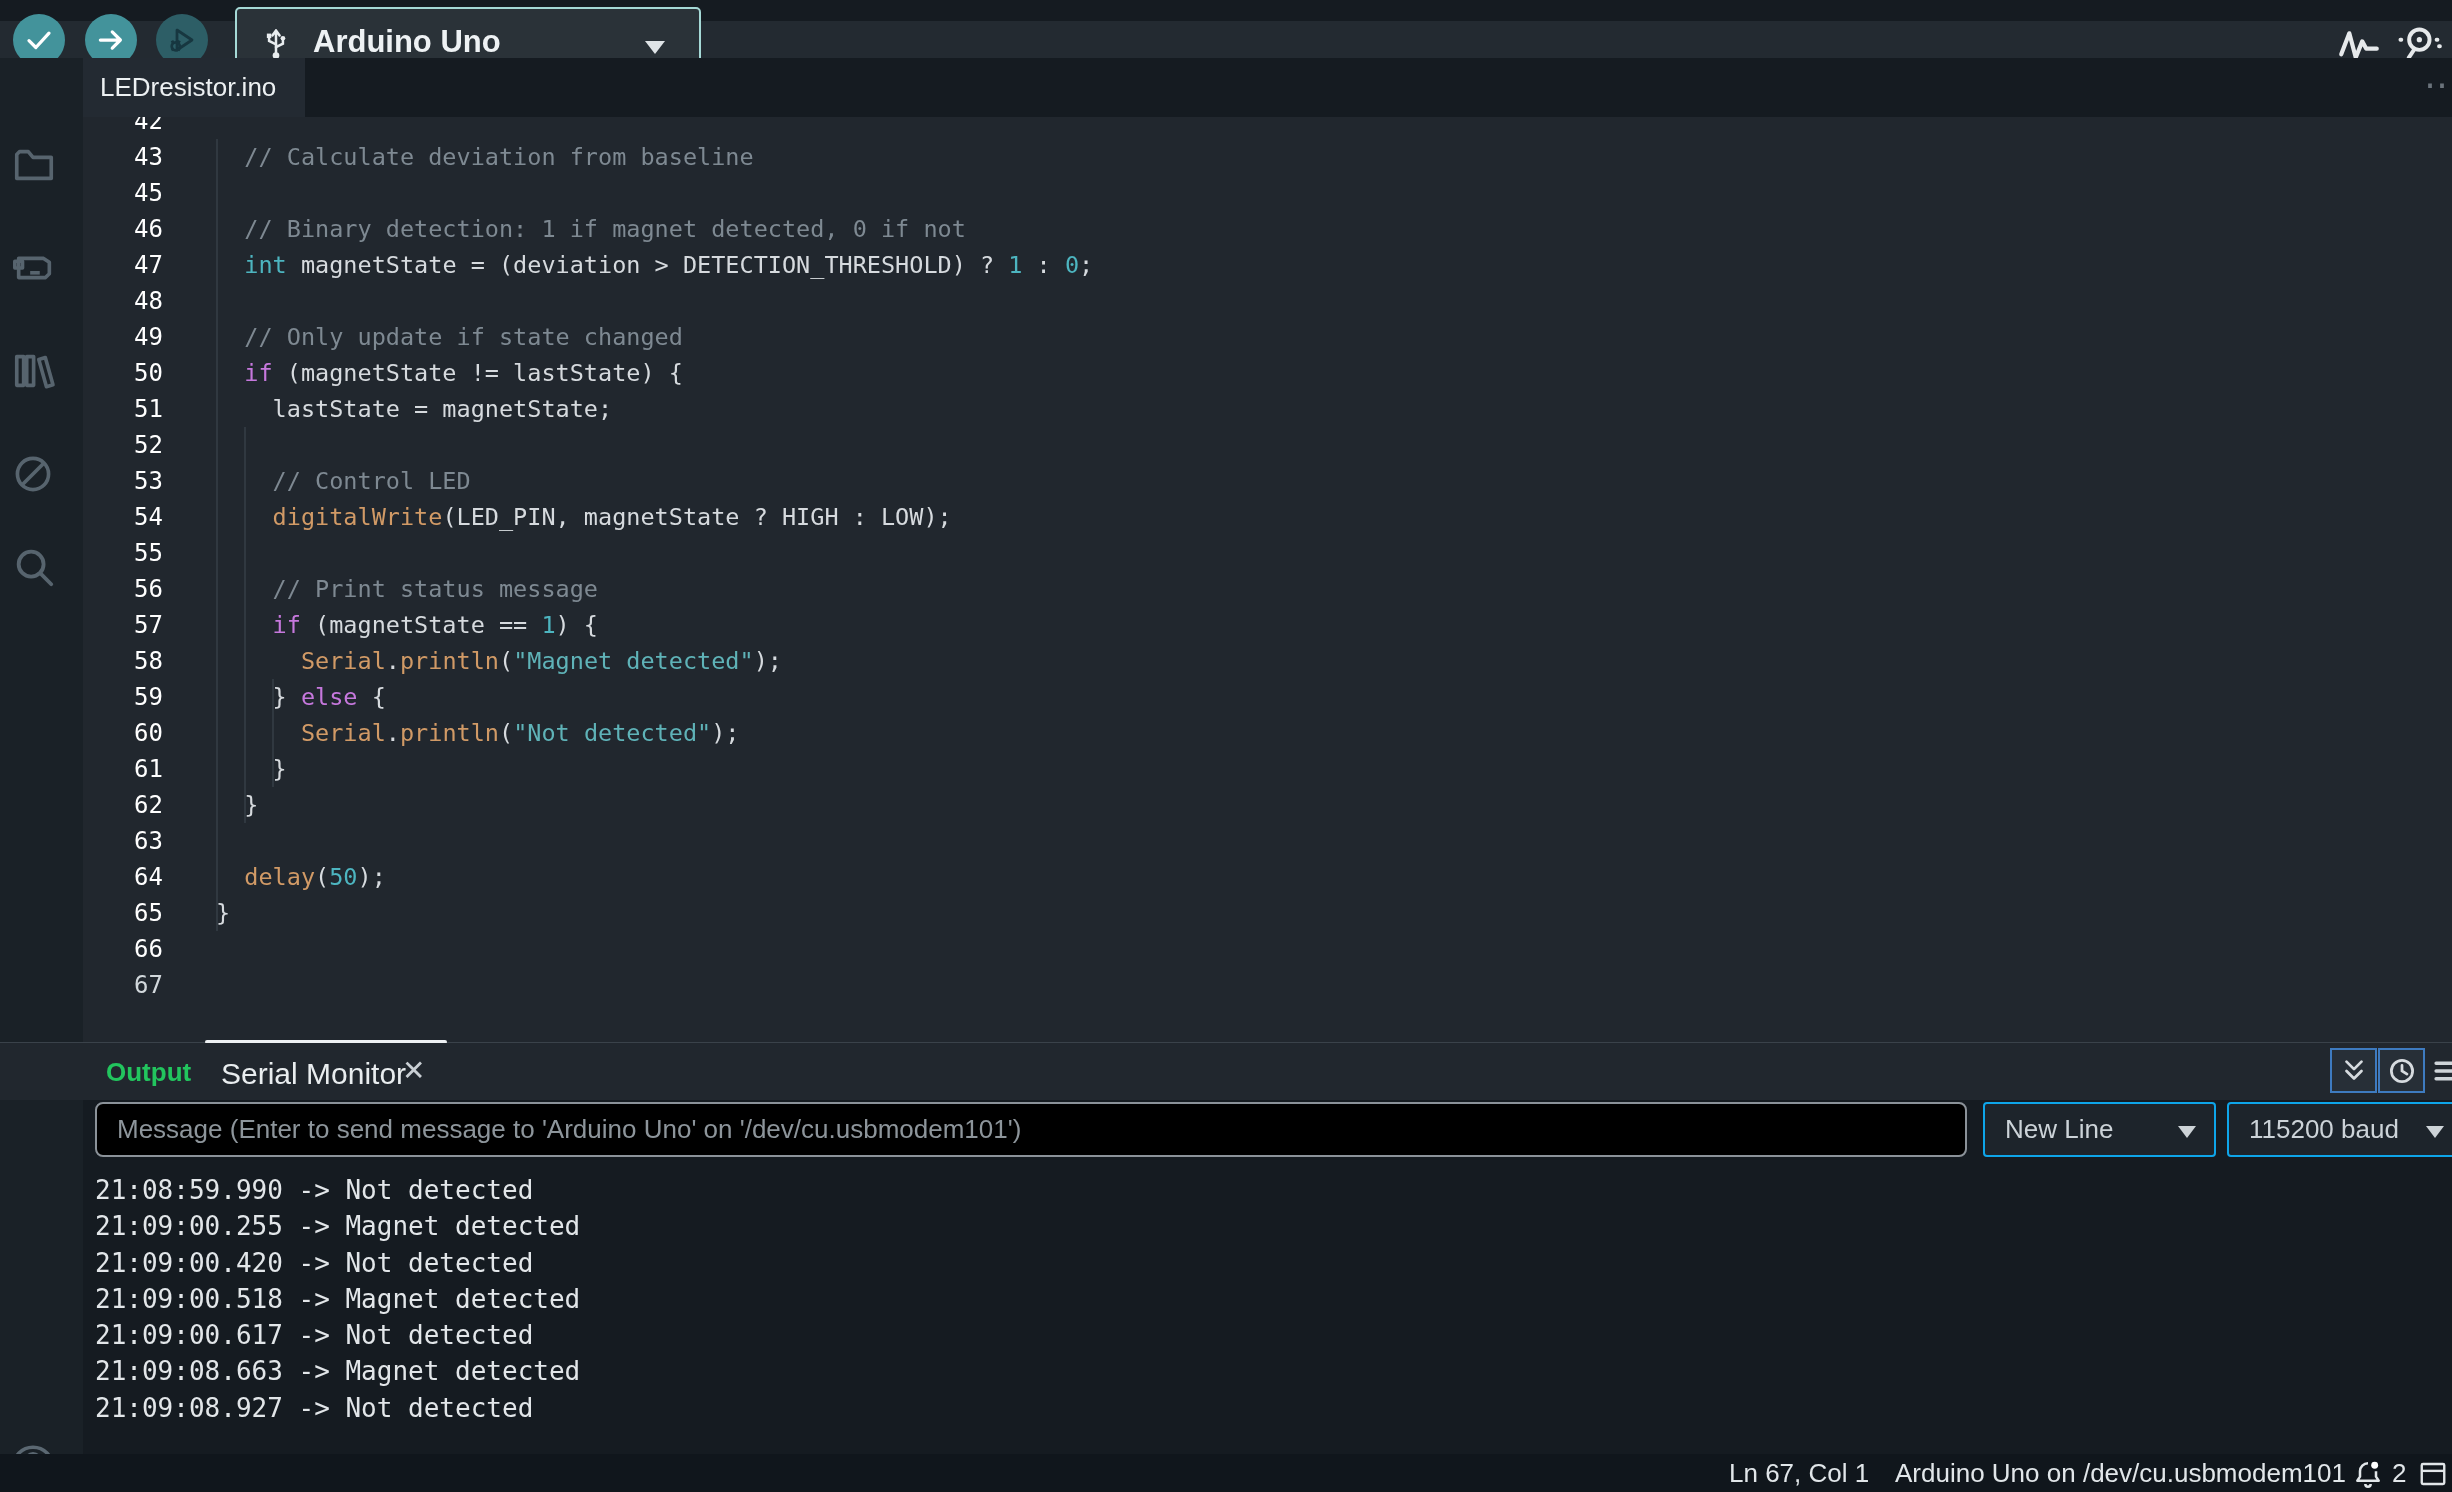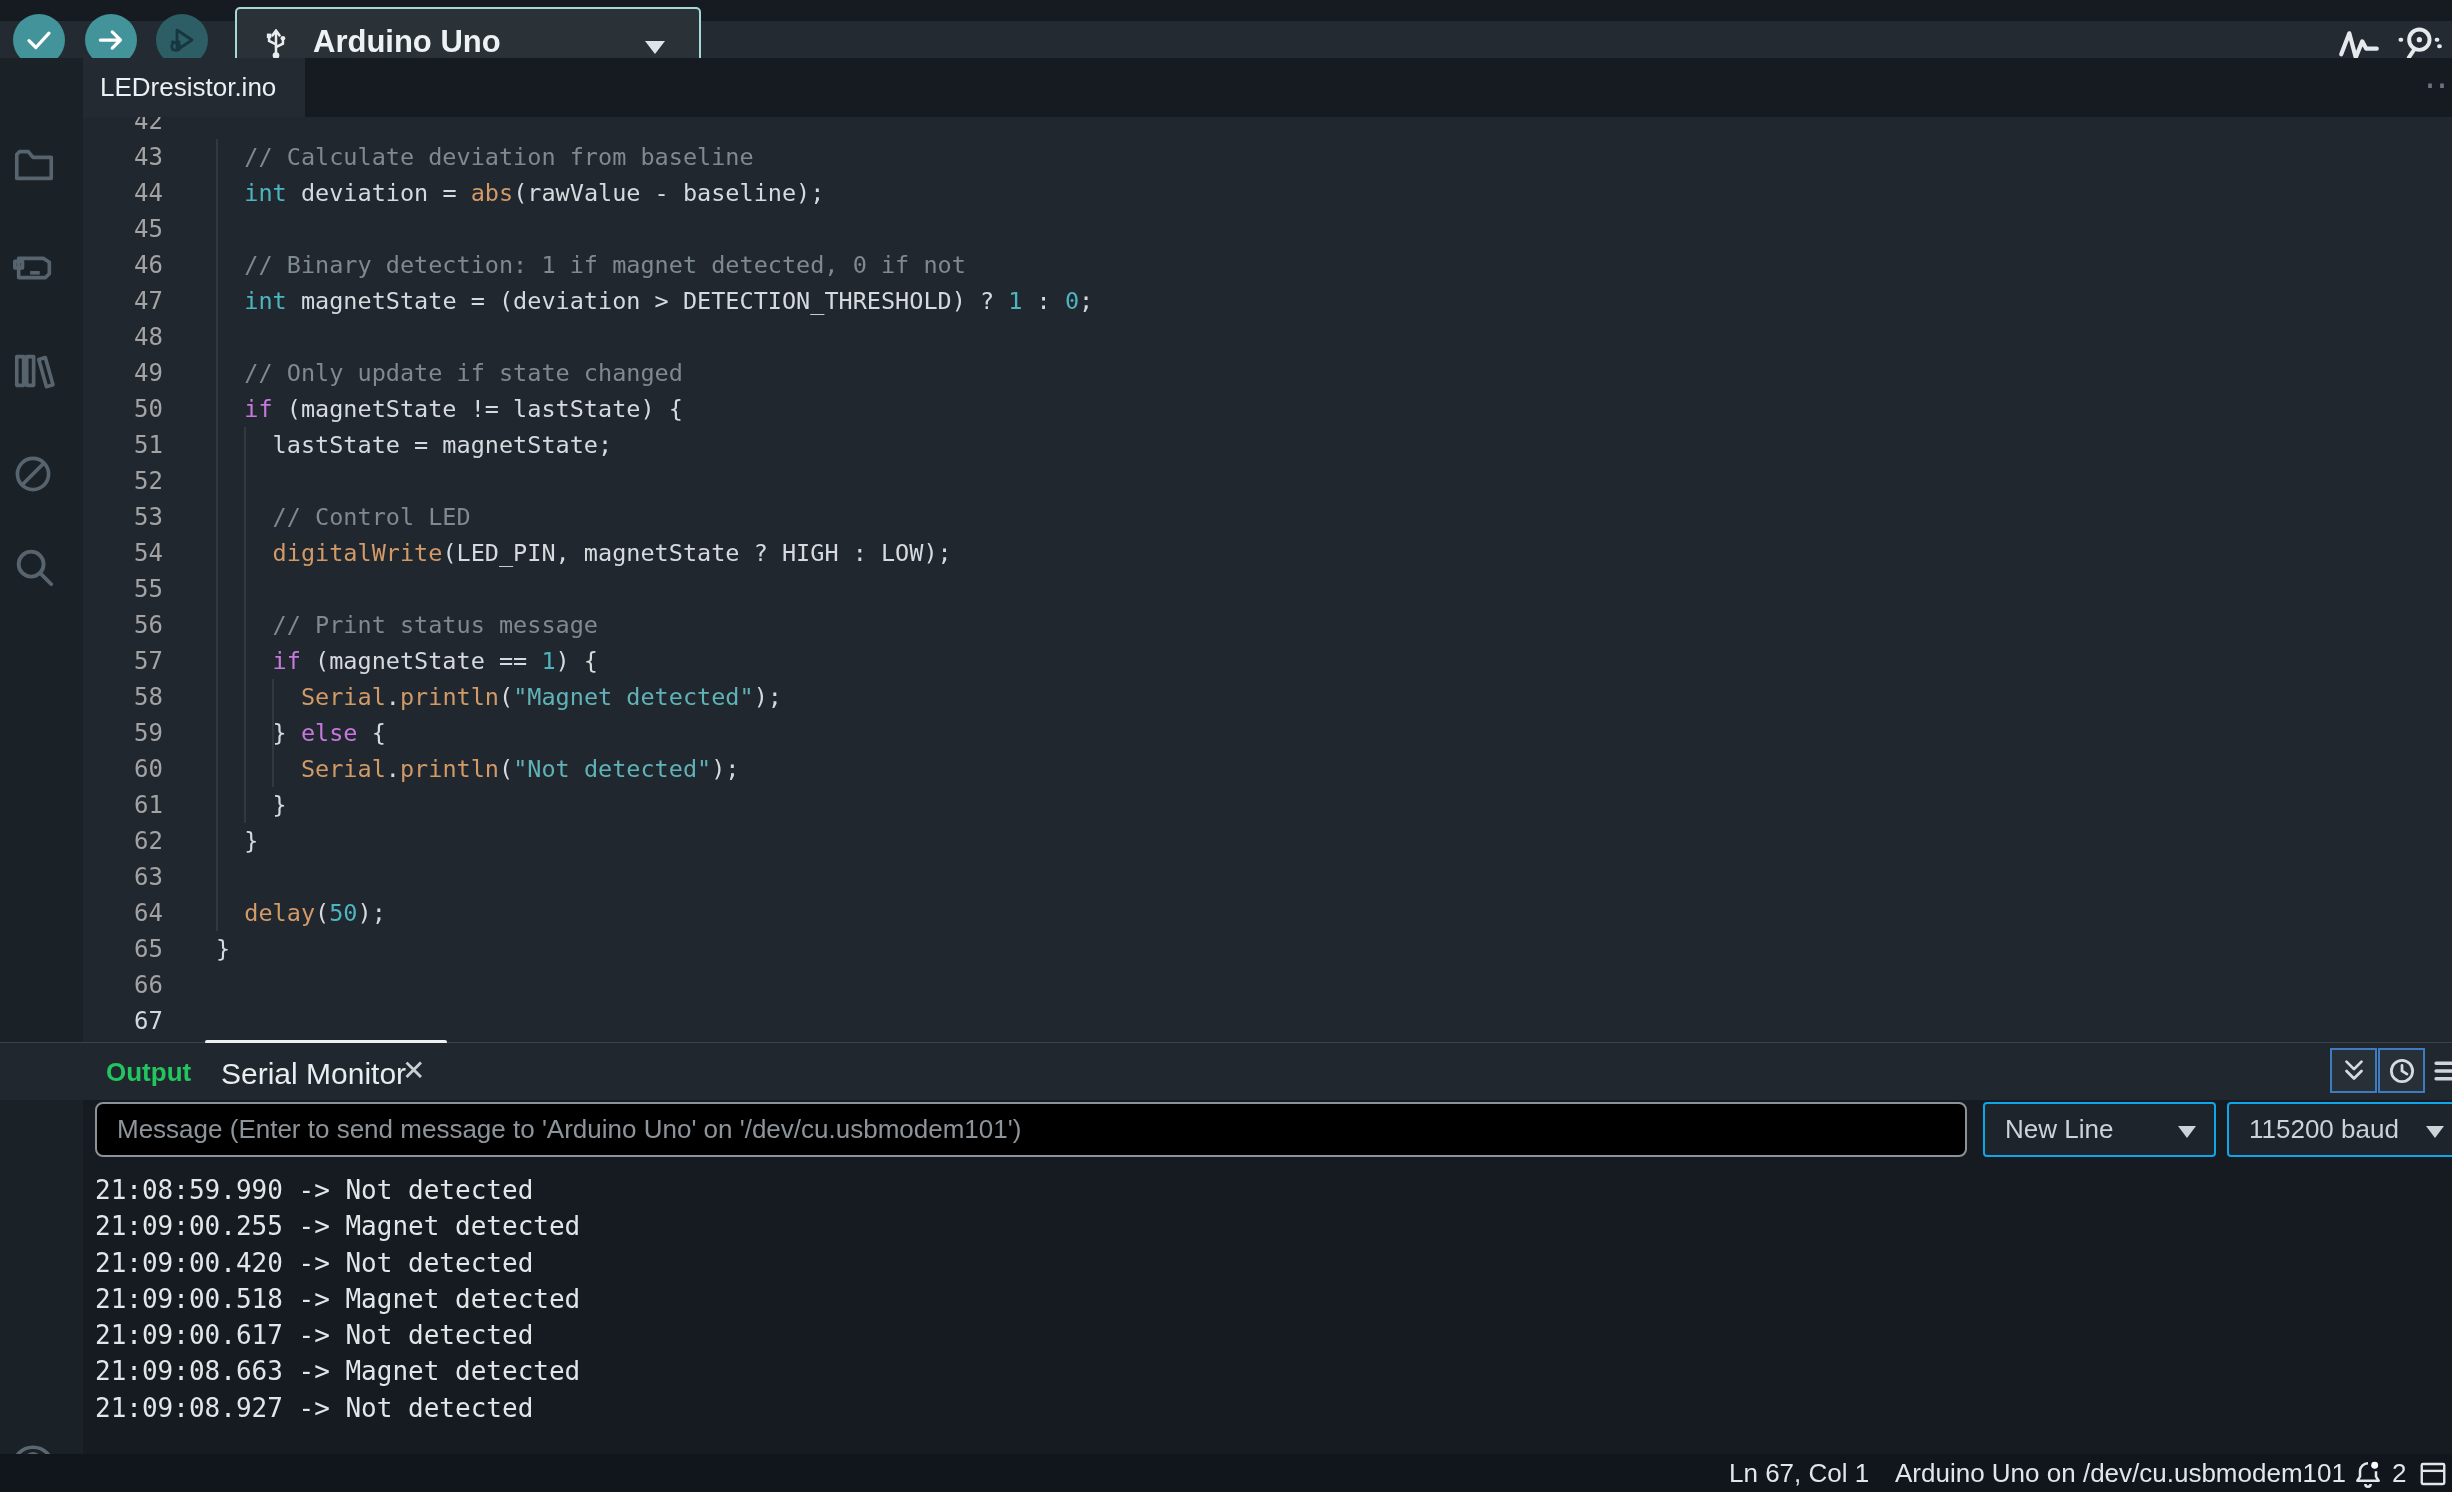--- a/index.html
+++ b/index.html
@@ -38,21 +38,21 @@
   
   #sidebar { left:0; top:58px; width:83px; height:1396px; background:#1a2127; }
   .side-ic { position:absolute; left:11px; width:46px; height:46px; }
 
   
   #editor { left:83px; top:117px; width:2369px; height:926px; background:#21272e; overflow:hidden; }
   .guide { position:absolute; width:2px; background:#303840; }
   #code-rows { position:absolute; left:0; top:-14px; width:100%; }
   .code-row { display:flex; height:36px; line-height:36px; white-space:pre;
     font-family:"DejaVu Sans Mono", monospace; }
-  .code-row .ln { width:80px; text-align:right; font-size:24px; color:#a3a3a3; flex:none; }
+  .code-row .ln { width:80px; text-align:right; font-size:24px; color:#ffffff; flex:none; }
   .code-row .ln.cur { color:#d2d8dc; }
   .code-row .code { margin-left:53px; font-size:23.5px; }
   .tok-p { color:#d6dade; } .tok-c { color:#7e8992; } .tok-k { color:#c678dd; }
   .tok-t { color:#4db5c0; } .tok-f { color:#d19a66; } .tok-n { color:#4db5c0; }
   .tok-s { color:#5fb3b8; }
 
   
   #panel-divider { left:0; top:1042px; width:2452px; height:2px; background:#3a424a; }
   #panel-tab-indicator { left:205px; top:1040px; width:242px; height:4px; background:#eef1f3; border-radius:2px; }
   #panel-tabs { left:0; top:1043px; width:2452px; height:57px; background:#21272e; }
@@ -193,21 +193,20 @@
   </span>
 </div>
 
 <div class="abs" id="editor">
   <div class="guide" style="left:133px; top:22px;  height:792px"></div>
   <div class="guide" style="left:161px; top:310px; height:396px"></div>
   <div class="guide" style="left:189px; top:562px; height:108px"></div>
   <div id="code-rows">
       <div class="code-row"><span class="ln">42</span><span class="code"></span></div>
       <div class="code-row"><span class="ln">43</span><span class="code"><span class="tok-p">  </span><span class="tok-c">// Calculate deviation from baseline</span></span></div>
-      <div class="code-row"><span class="ln">44</span><span class="code"><span class="tok-p">  </span><span class="tok-t">int</span><span class="tok-p"> deviation = </span><span class="tok-f">abs</span><span class="tok-p">(rawValue - baseline);</span></span></div>
       <div class="code-row"><span class="ln">45</span><span class="code"></span></div>
       <div class="code-row"><span class="ln">46</span><span class="code"><span class="tok-p">  </span><span class="tok-c">// Binary detection: 1 if magnet detected, 0 if not</span></span></div>
       <div class="code-row"><span class="ln">47</span><span class="code"><span class="tok-p">  </span><span class="tok-t">int</span><span class="tok-p"> magnetState = (deviation &gt; DETECTION_THRESHOLD) ? </span><span class="tok-n">1</span><span class="tok-p"> : </span><span class="tok-n">0</span><span class="tok-p">;</span></span></div>
       <div class="code-row"><span class="ln">48</span><span class="code"></span></div>
       <div class="code-row"><span class="ln">49</span><span class="code"><span class="tok-p">  </span><span class="tok-c">// Only update if state changed</span></span></div>
       <div class="code-row"><span class="ln">50</span><span class="code"><span class="tok-p">  </span><span class="tok-k">if</span><span class="tok-p"> (magnetState != lastState) {</span></span></div>
       <div class="code-row"><span class="ln">51</span><span class="code"><span class="tok-p">    lastState = magnetState;</span></span></div>
       <div class="code-row"><span class="ln">52</span><span class="code"></span></div>
       <div class="code-row"><span class="ln">53</span><span class="code"><span class="tok-p">    </span><span class="tok-c">// Control LED</span></span></div>
       <div class="code-row"><span class="ln">54</span><span class="code"><span class="tok-p">    </span><span class="tok-f">digitalWrite</span><span class="tok-p">(LED_PIN, magnetState ? HIGH : LOW);</span></span></div>

